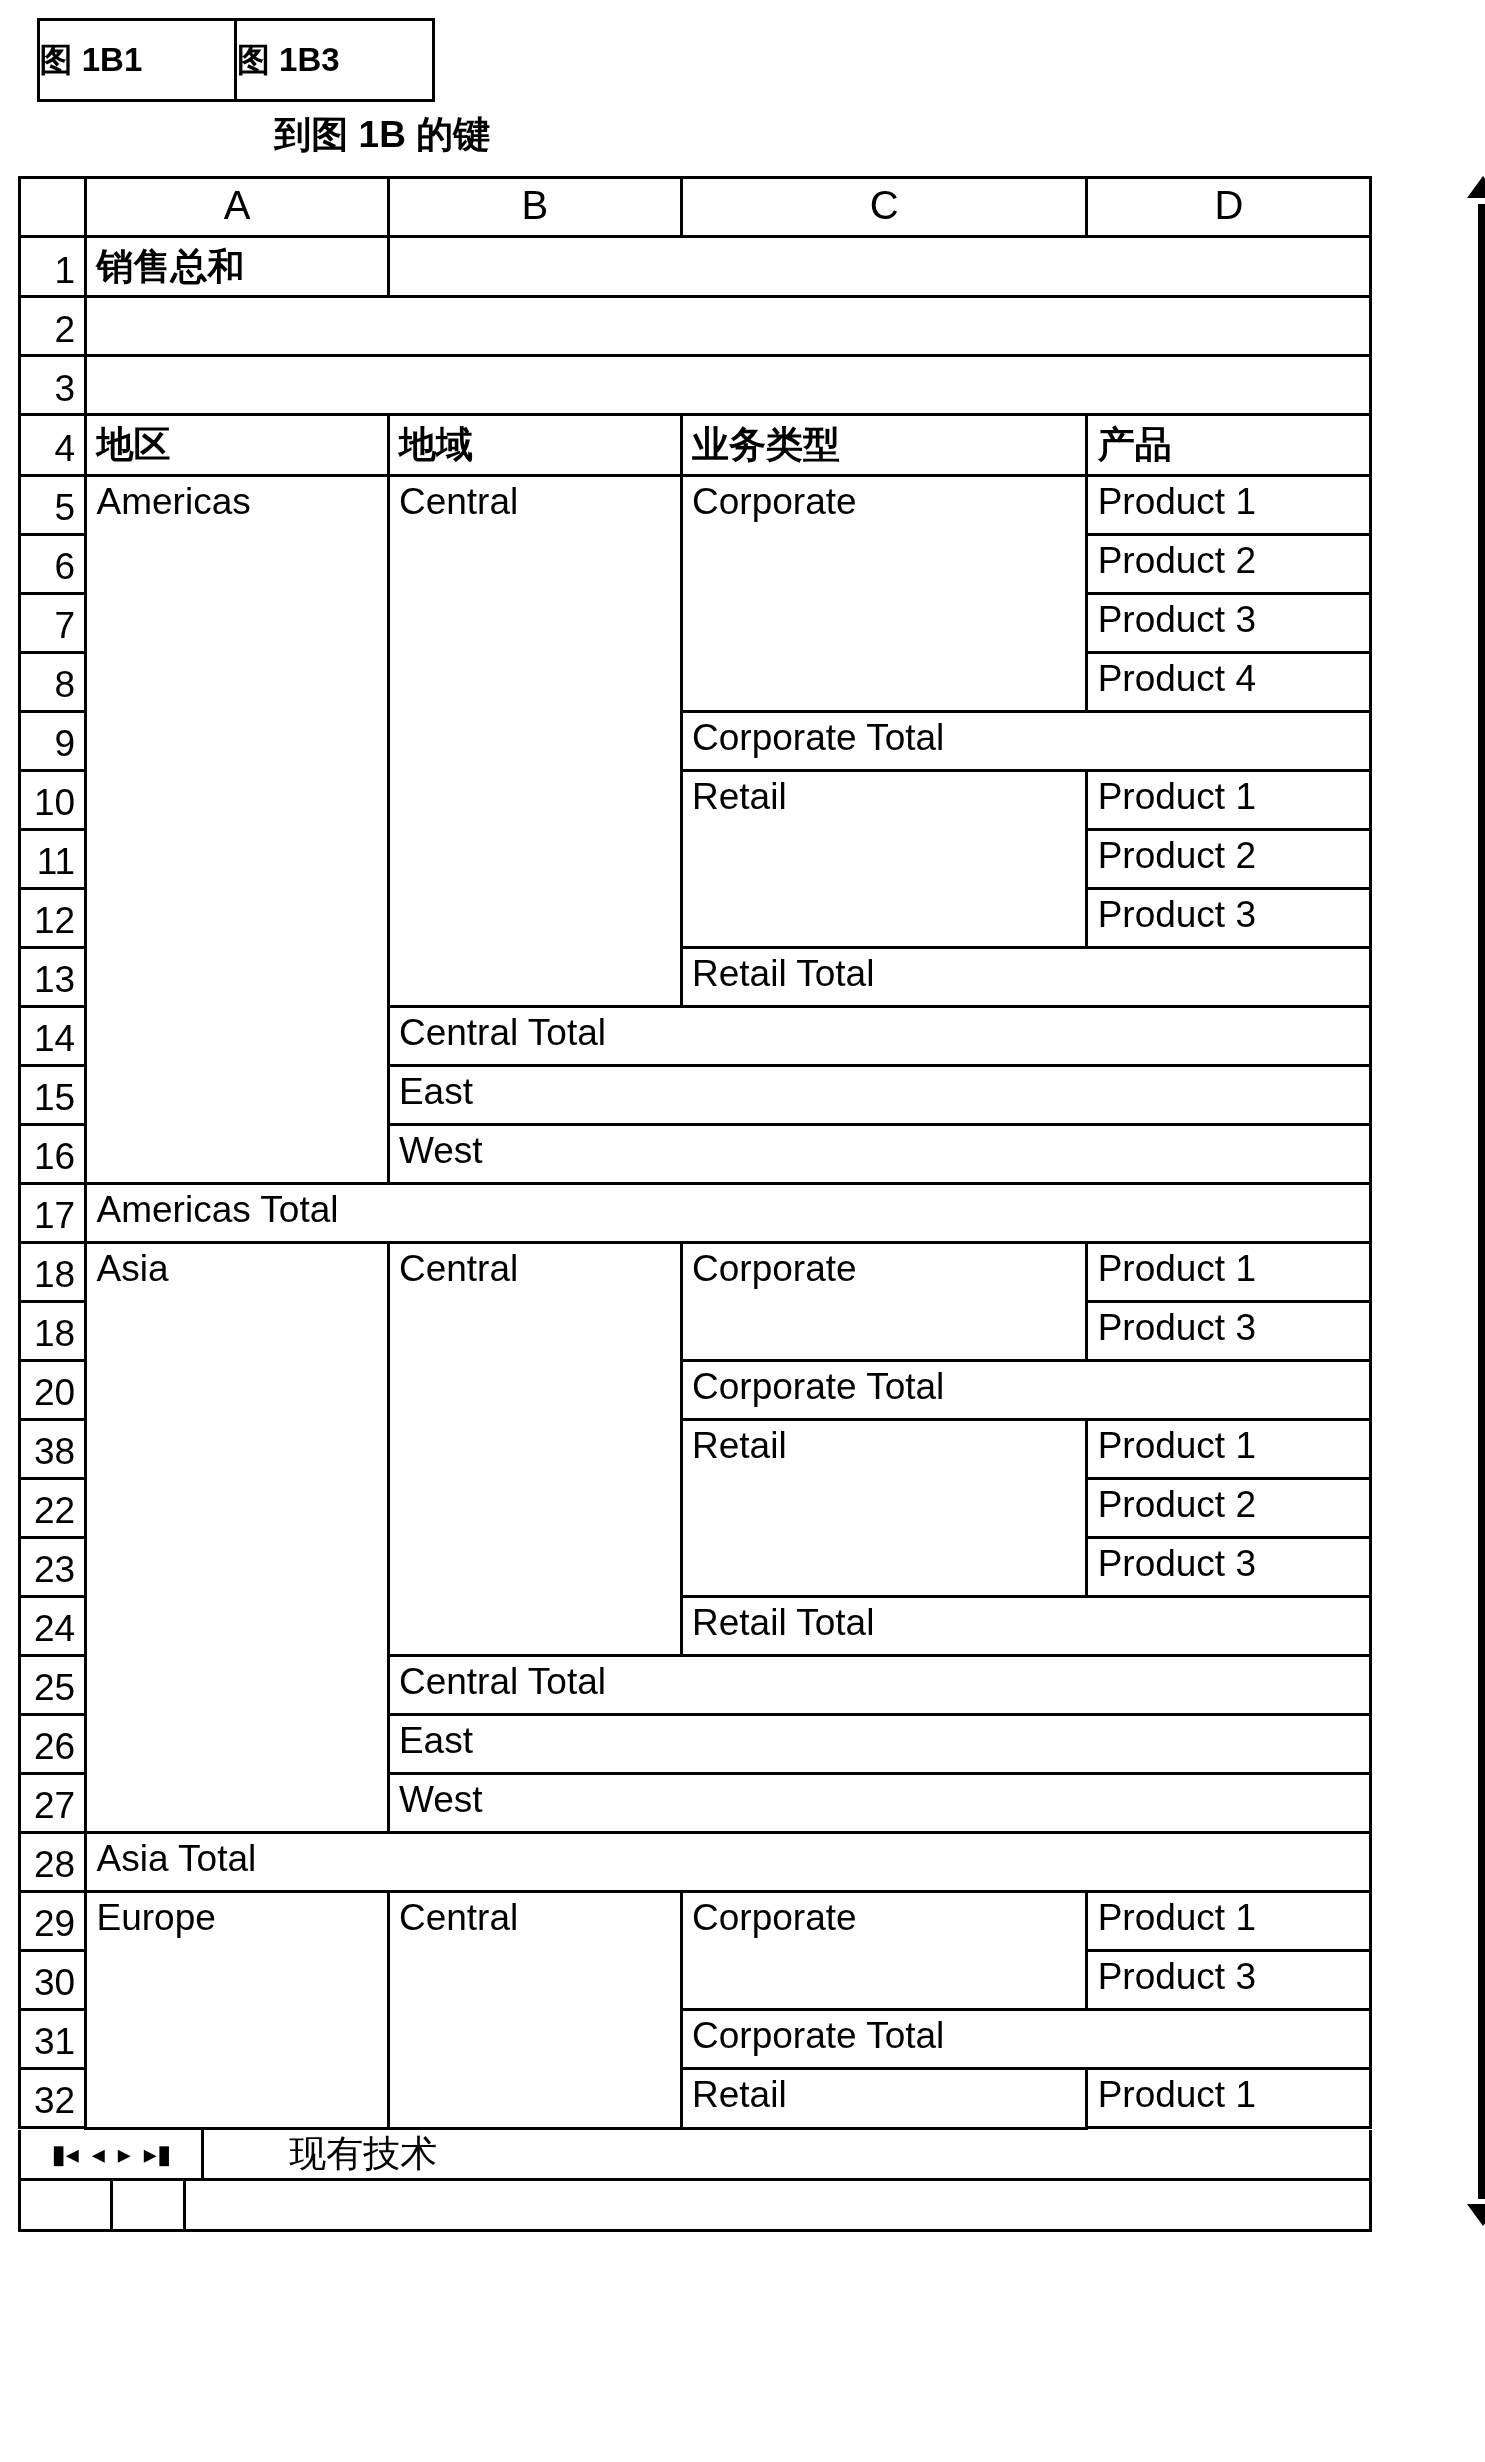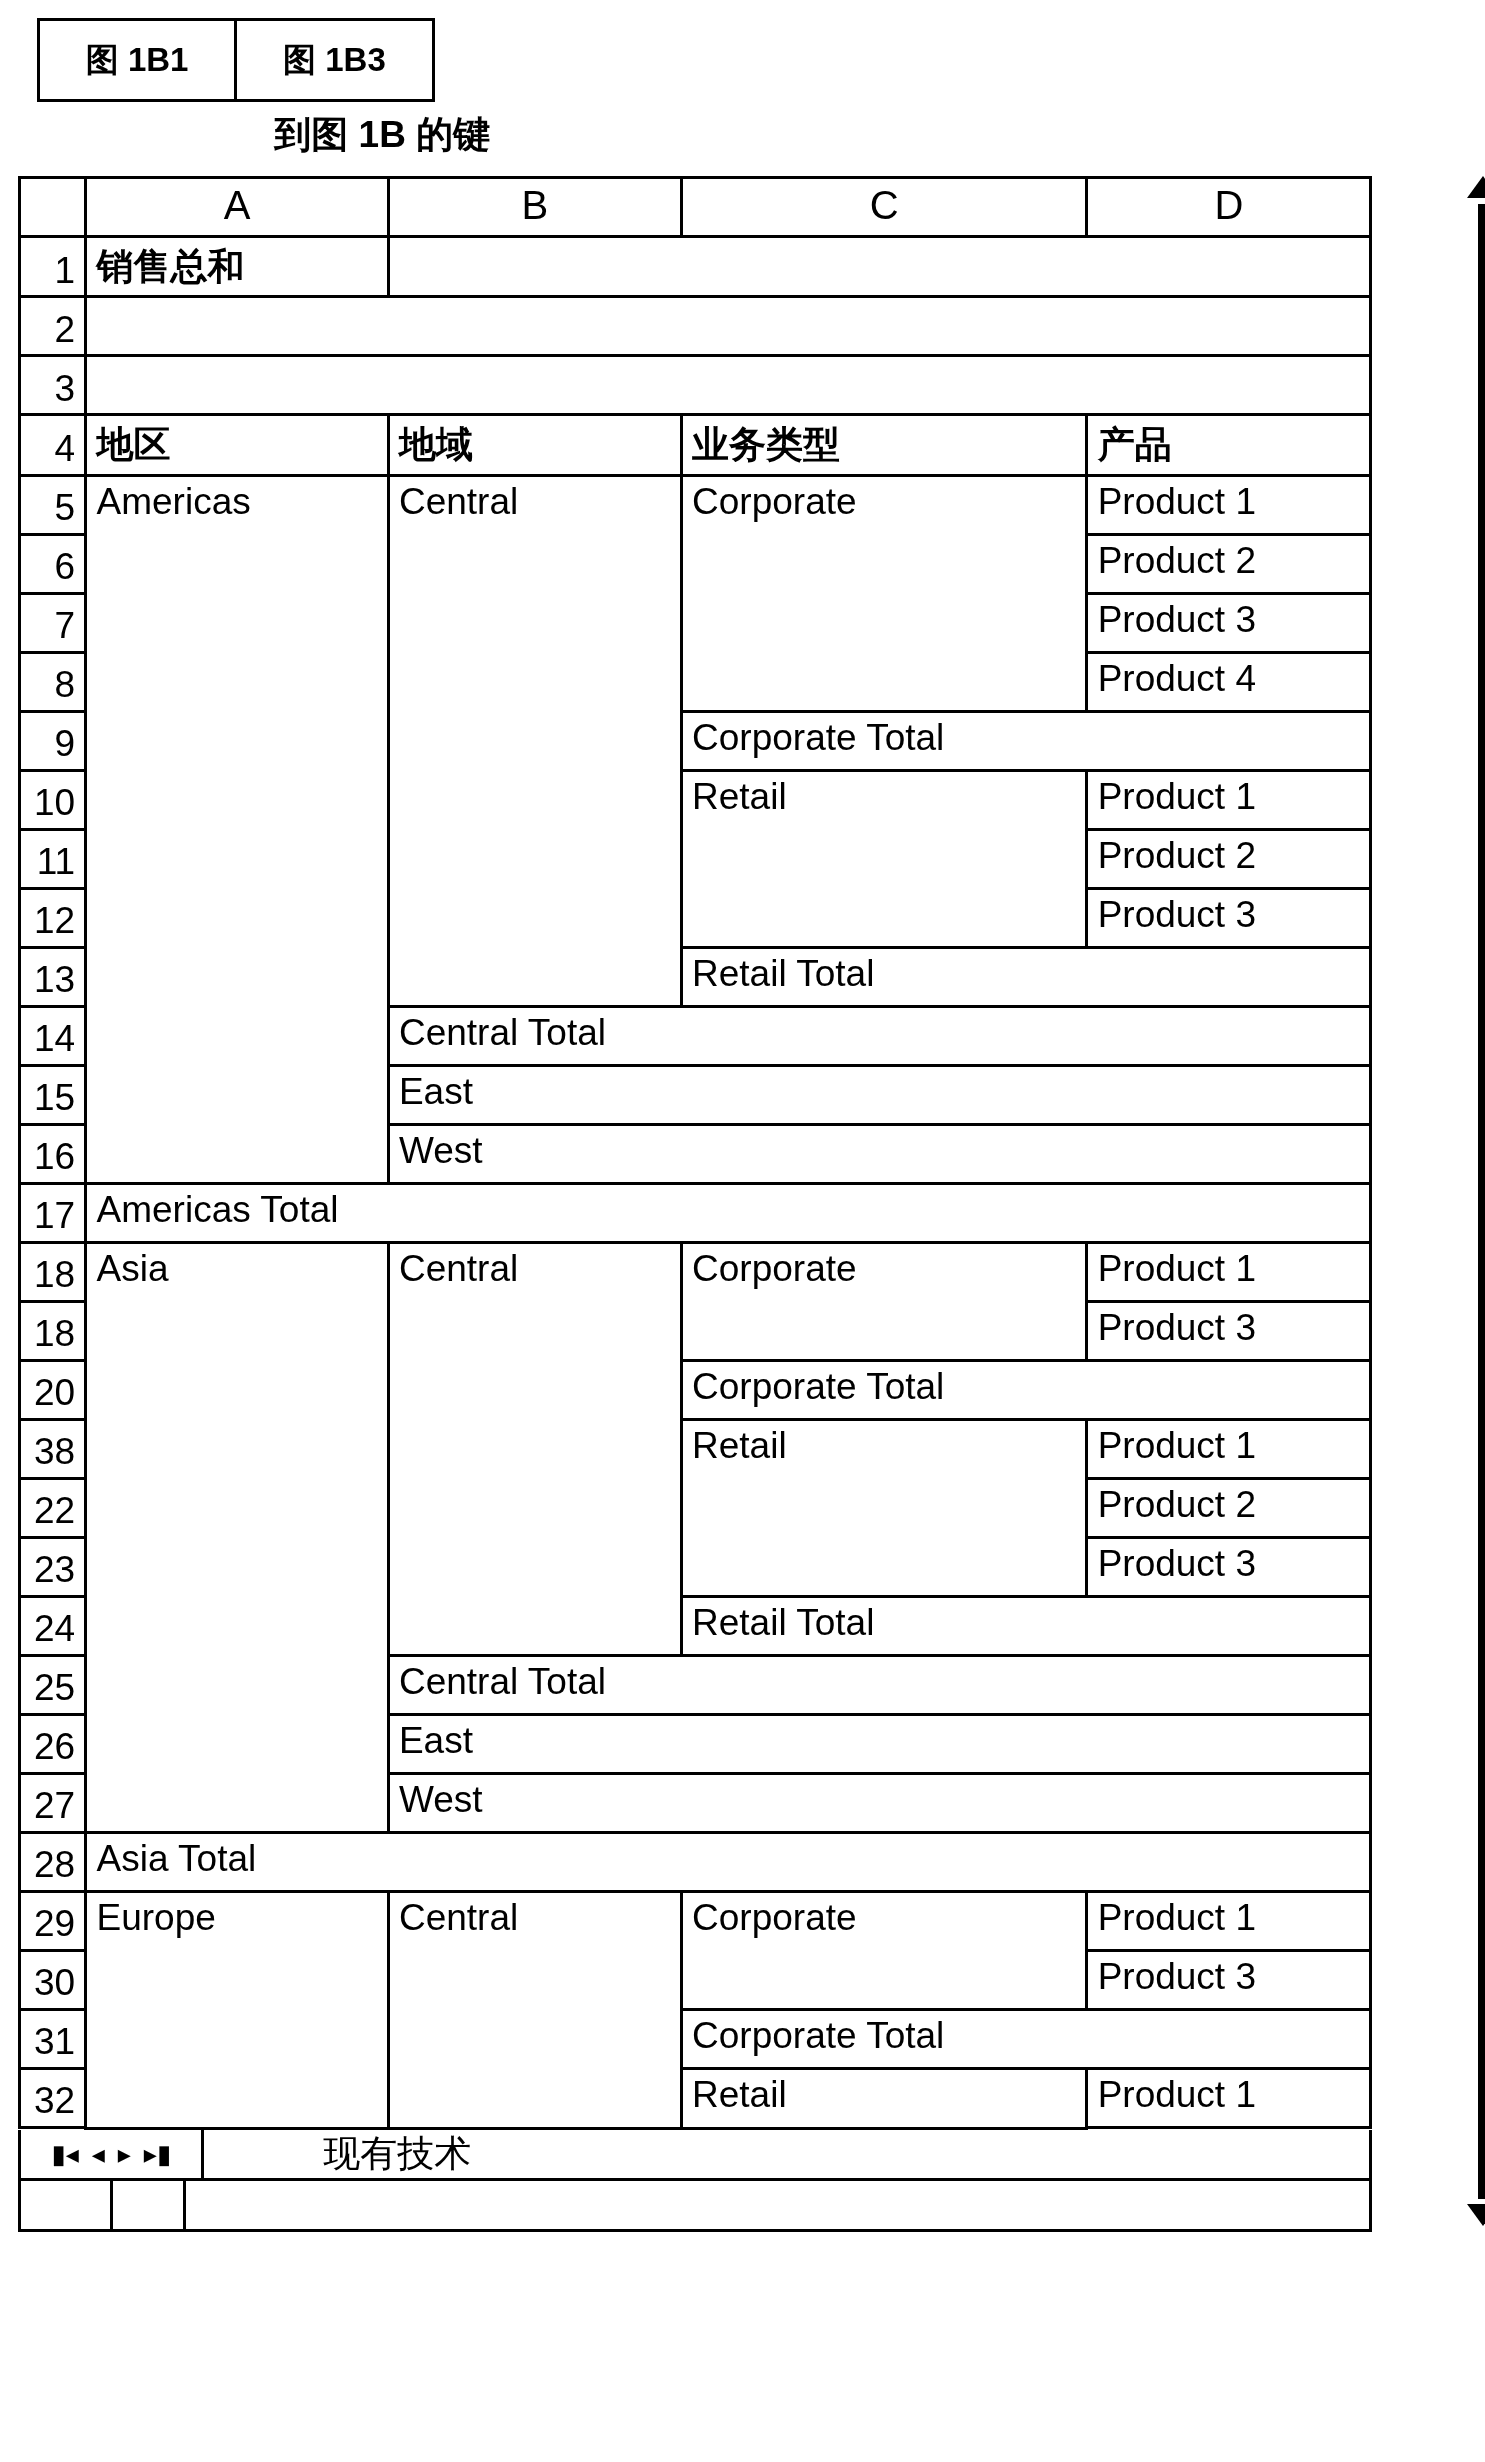--- a/index.html
+++ b/index.html
@@ -12,21 +12,21 @@
   }
   .tabs-row {
     display: flex;
     margin-bottom: 7.3px;
     margin-left: 18.3px;
   }
   .tab {
     border: 3.7px solid #000;
     padding: 16.5px 0;
     width: 201px;
-    text-align: center;
+    text-align: left;
     font-size: 33px;
     font-weight: bold;
     margin-right: -3.7px;
     background: #fff;
   }
   .caption {
     font-size: 37px;
     font-weight: bold;
     margin: 5.5px 0 16.5px 256px;
   }
@@ -91,21 +91,21 @@
     align-items: center;
     padding: 0 14.6px;
     gap: 13px;
     font-size: 26px;
     min-width: 183px;
     justify-content: center;
   }
   .nav-btns span { font-family: Arial; }
   .prior-art {
     font-size: 37px;
-    padding-left: 119px;
+    padding-left: 85px;
   }
   .status-row {
     display: flex;
     height: 48px;
   }
   .status-seg {
     border-right: 3.7px solid #000;
     height: 100%;
   }
   .seg-a { width: 92px; }

